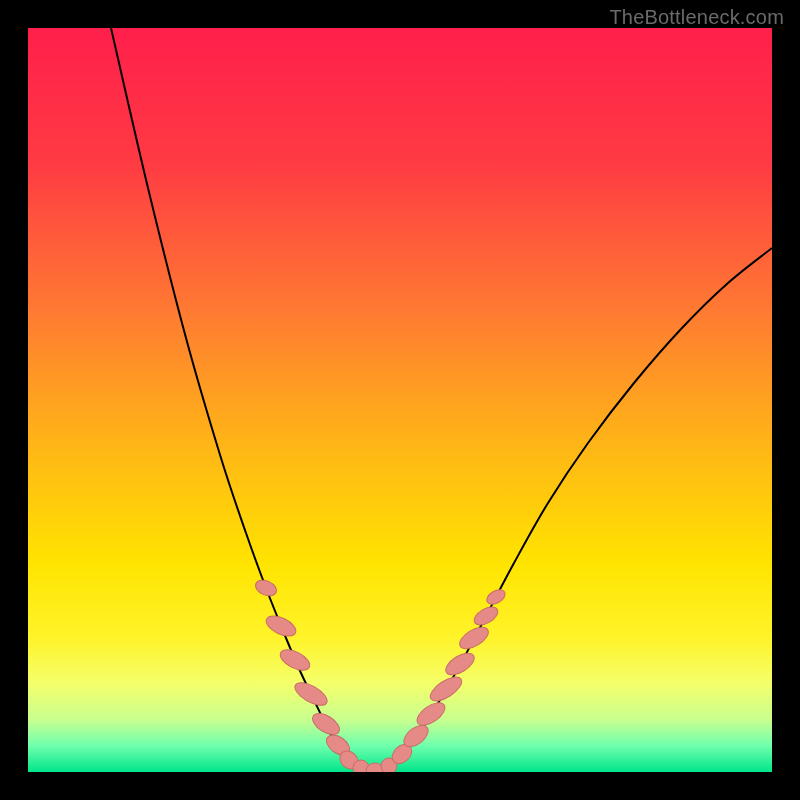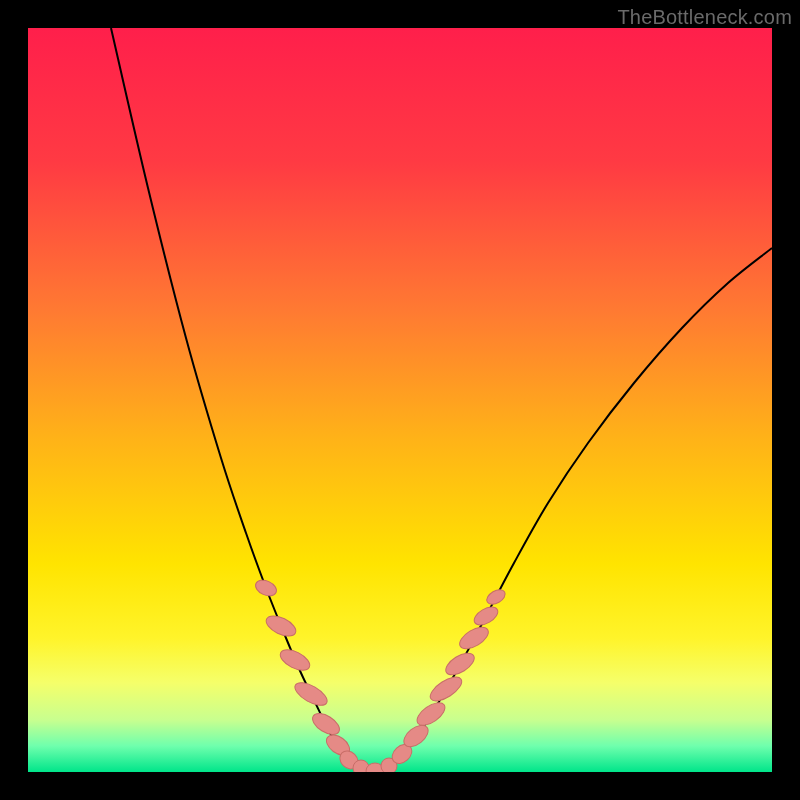--- a/index.html
+++ b/index.html
@@ -22,21 +22,21 @@
   .plot {
     position: absolute;
     left: 0;
     top: 0;
     width: 744px;
     height: 744px;
   }
   .watermark {
     position: absolute;
     top: 6px;
-    right: 8px;
+    right: 16px;
     color: #6a6a6a;
     font-size: 20px;
     font-weight: 500;
     letter-spacing: 0.2px;
     user-select: none;
   }
   svg { display: block; }
 </style>
 </head>
 <body>

